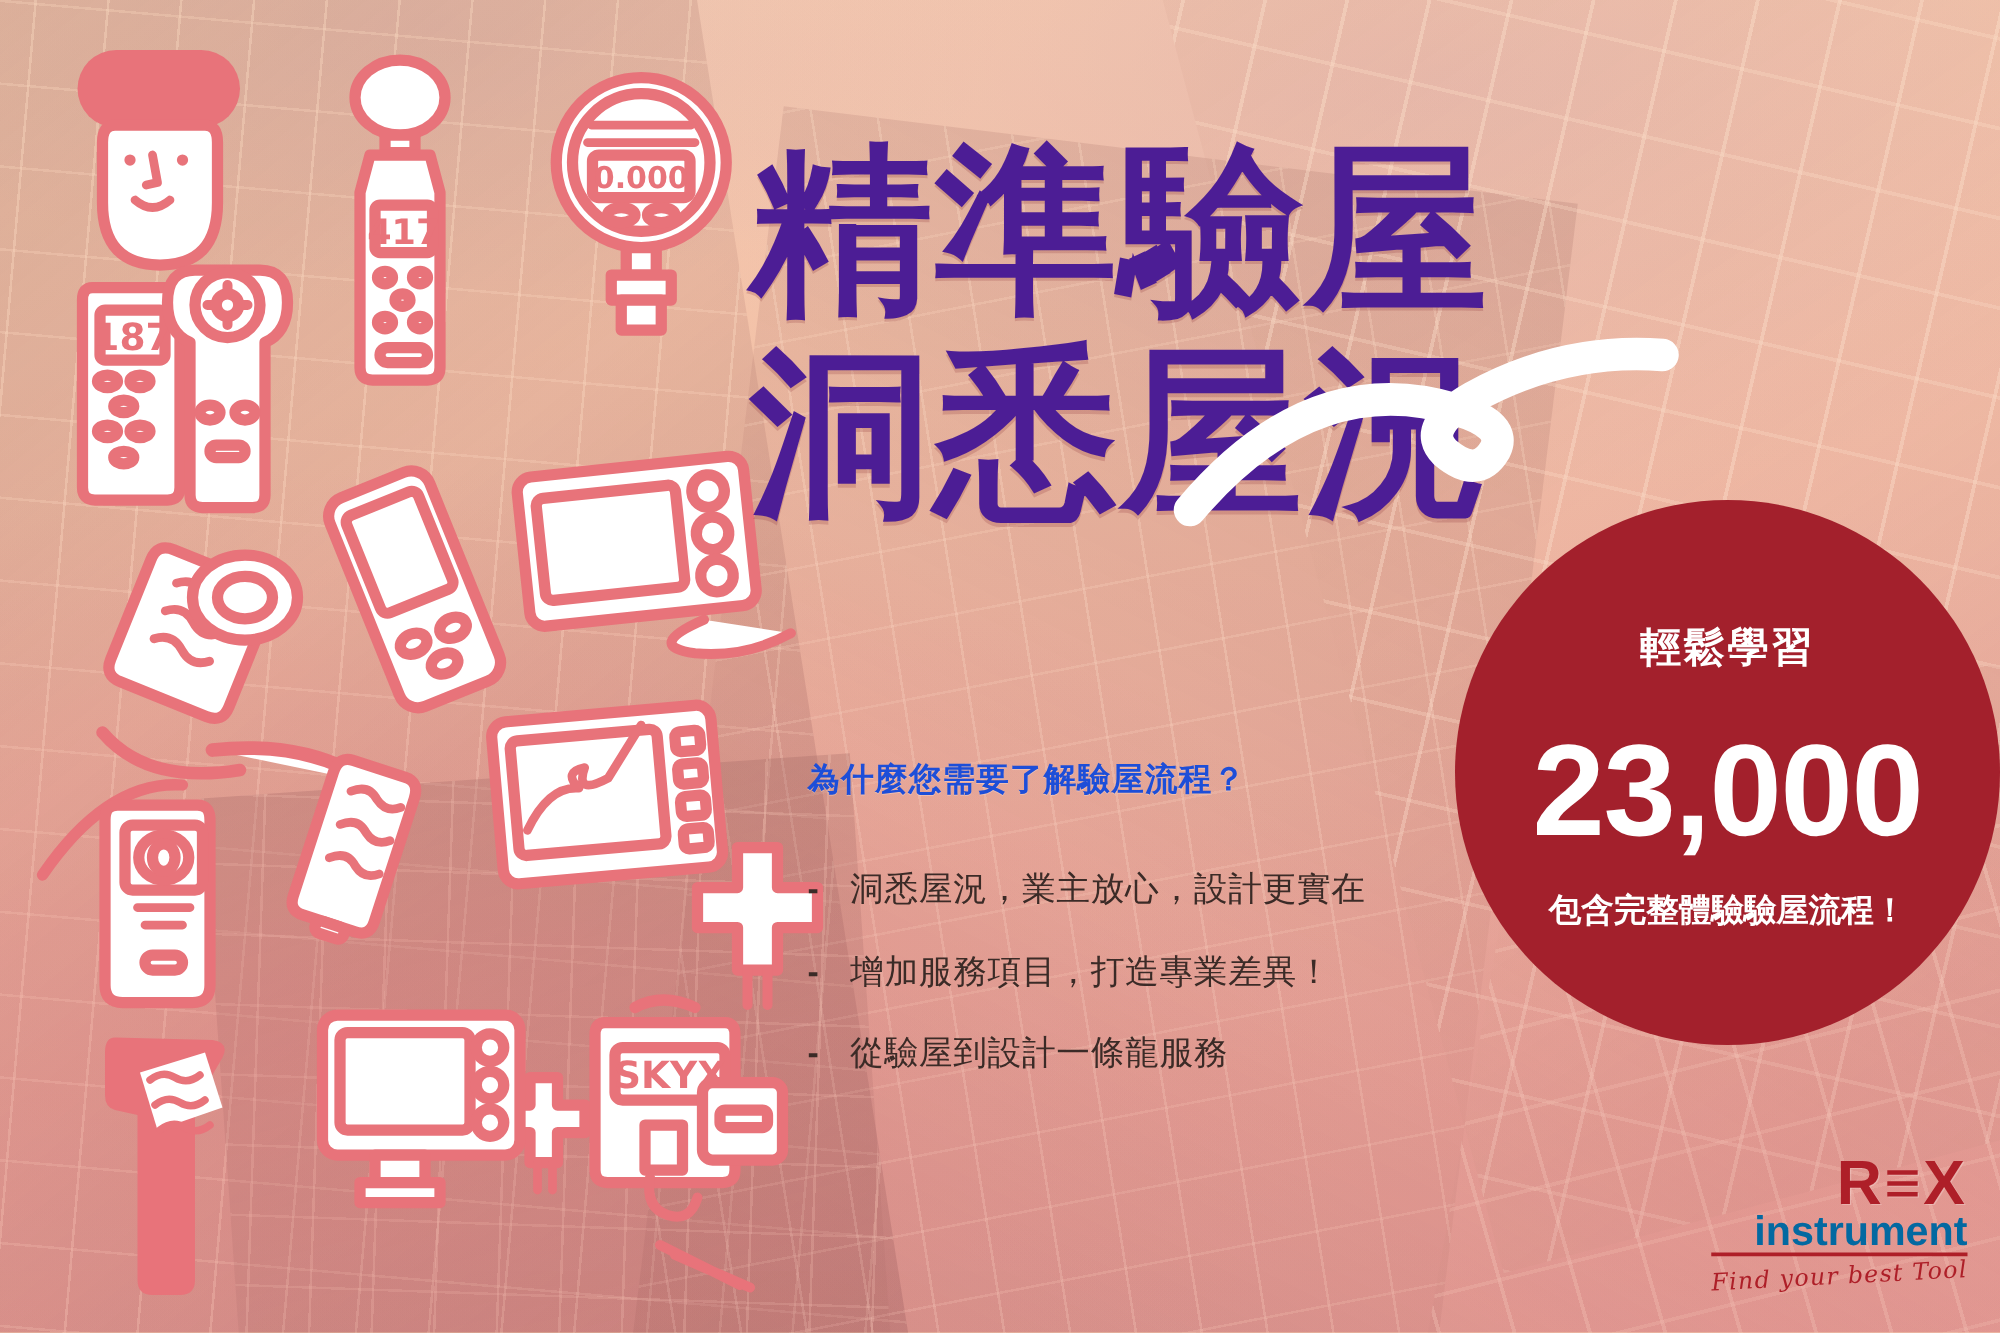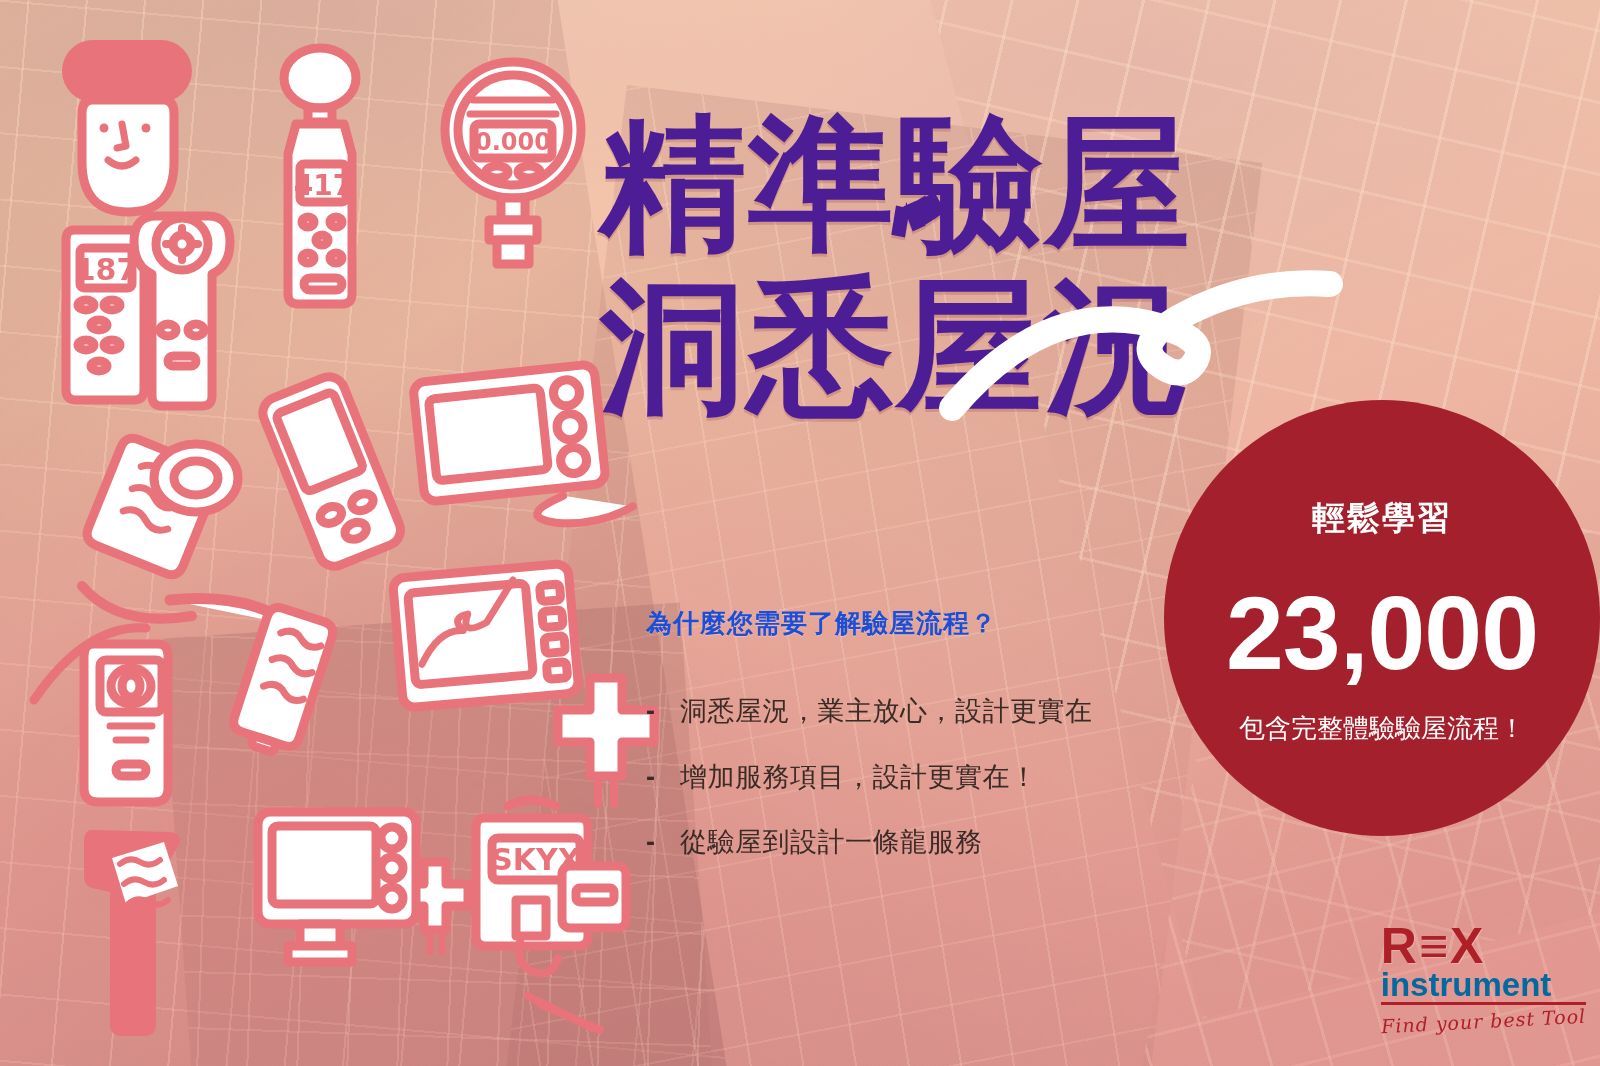--- a/index.html
+++ b/index.html
@@ -122,24 +122,24 @@
     z-index:5;
     display:flex; flex-direction:column;
     align-items:center; justify-content:flex-start;
     padding-top:96px;
   }
   .pc-small { color:#fff; font-size:33px; font-weight:700; letter-spacing:2px; }
   .pc-big {
     color:#fff; font-weight:900; font-size:104px;
     letter-spacing:-1px; line-height:1; margin-top:40px;
   }
-  .pc-note { color:#fff; font-size:26px; font-weight:400; letter-spacing:0px; margin-top:26px; }
-
-  
-  .logo { position:absolute; right:14px; bottom:34px; z-index:8; text-align:left; }
+  .pc-note { color:#fff; font-size:26px; font-weight:700; letter-spacing:0px; margin-top:26px; }
+
+  
+  .logo { position:absolute; right:26px; bottom:34px; z-index:8; text-align:right; }
   .logo-rex {
     font-size:50px; font-weight:900; color:#ae1f28; letter-spacing:2px;
     line-height:.95;
     text-shadow:1px 1px 0 rgba(255,255,255,.25);
   }
   .logo-inst {
     font-size:33px; font-weight:900; color:#0369a1;
     letter-spacing:0px; line-height:1;
     border-bottom:3px solid #ae1f28; padding-bottom:1px;
     margin-top:-2px;
@@ -339,21 +339,21 @@
 
   <div class="body-block">
     <div class="body-q">為什麼您需要了解驗屋流程？</div>
     <div class="bullets">
       <div class="bullet-row">
         <span class="bullet-dash">-</span>
         <span class="bullet-text">洞悉屋況，業主放心，設計更實在</span>
       </div>
       <div class="bullet-row">
         <span class="bullet-dash">-</span>
-        <span class="bullet-text">增加服務項目，設計更實在！</span>
+        <span class="bullet-text">增加服務項目，打造專業差異！</span>
       </div>
       <div class="bullet-row">
         <span class="bullet-dash">-</span>
         <span class="bullet-text">從驗屋到設計一條龍服務</span>
       </div>
     </div>
   </div>
 
   <div class="price-circle">
     <div class="pc-small">輕鬆學習</div>

